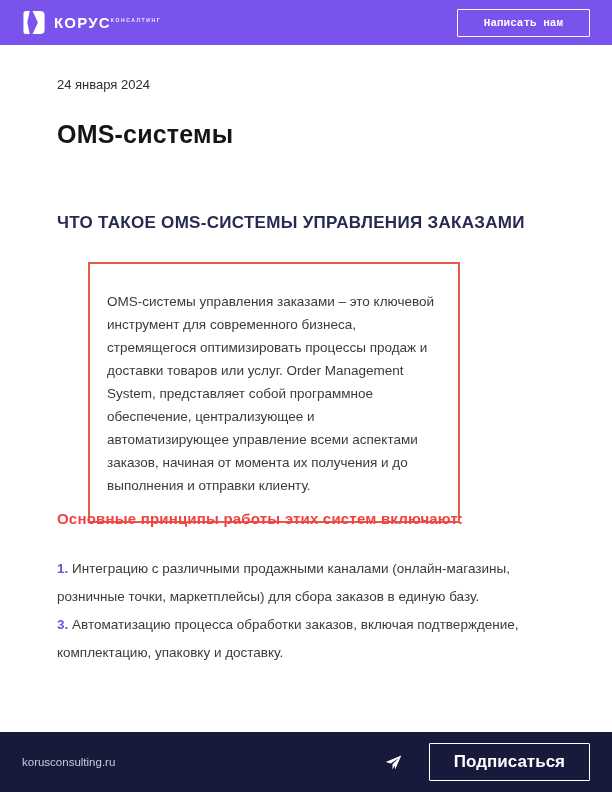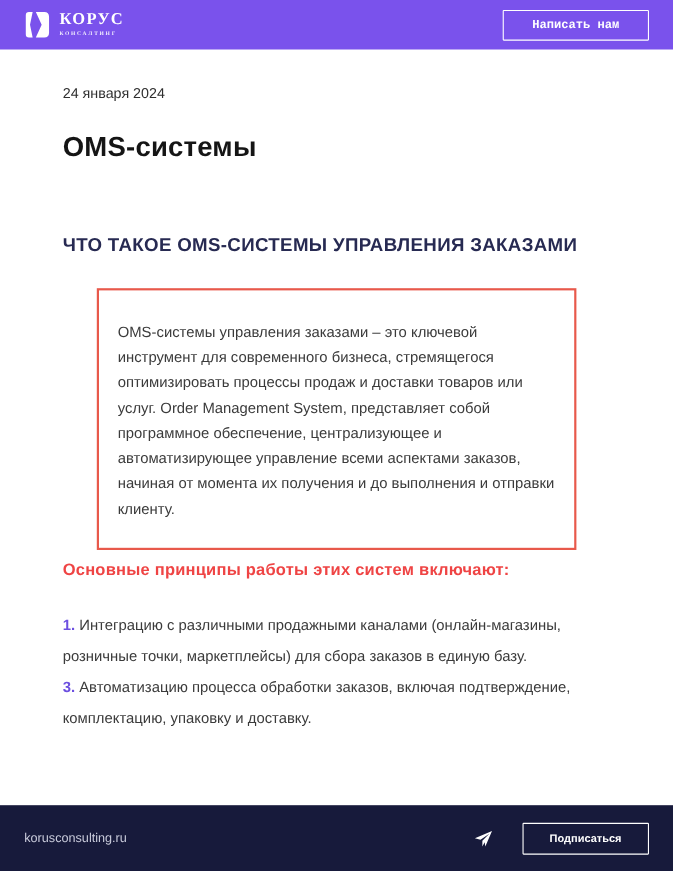--- a/index.html
+++ b/index.html
@@ -15,21 +15,21 @@
   .header {
     position: absolute; top: 0; left: 0; right: 0;
     height: 45px;
     background: #7A52EC;
     display: flex; align-items: center;
     padding: 0 22px;
     box-sizing: border-box;
   }
   .logo { display: flex; align-items: center; gap: 7px; cursor: pointer; }
   .logo-icon { width: 25px; height: 25px; display: block; }
-  .logo-text { display: flex; flex-direction: column; line-height: 1; font-family: Liberation Serif, serif; }
+  .logo-text { display: flex; line-height: 1; }
   .logo-title {
     color: #ffffff; font-size: 15px; font-weight: bold;
     letter-spacing: 1.2px;
   }
   .logo-subtitle {
     color: #ffffff; font-size: 5px; font-weight: bold;
     letter-spacing: 1.6px; margin-top: 3px; opacity: .9;
   }
   .contact-button {
     margin-left: auto;
@@ -54,21 +54,21 @@
     letter-spacing: .2px;
   }
   .section-heading {
     position: absolute; left: 57px; top: 213px;
     font-size: 17px; font-weight: bold;
     color: #272A52;
     letter-spacing: .3px;
   }
   .callout {
     position: absolute; left: 88px; top: 262px;
-    width: 436px; box-sizing: border-box;
+    width: 372px; box-sizing: border-box;
     min-height: 201px;
     border: 2px solid #E8594B;
     background: #ffffff;
     padding: 26px 18px 24px 17px;
   }
   .callout-text {
     font-size: 13.5px; line-height: 23px; color: #3b3b3b;
   }
   .principles-heading {
     position: absolute; left: 57px; top: 510px;
@@ -102,21 +102,21 @@
     display: flex; align-items: center; gap: 10px;
   }
   .tg-icon { width: 17px; height: 17px; display: block; }
   .tg-caption { color: #d9dbe8; font-size: 11.5px; }
   .subscribe-button {
     margin-left: 27px;
     background: transparent;
     border: 1px solid #ffffff;
     color: #ffffff;
     font-family: "Liberation Sans", sans-serif;
-    font-size: 10px; font-weight: bold;
+    font-size: 17px; font-weight: bold;
     padding: 8px 24px;
     border-radius: 1px;
     cursor: pointer;
   }
 </style>
 </head>
 <body>
 
 <div class="header">
   <div class="logo">

